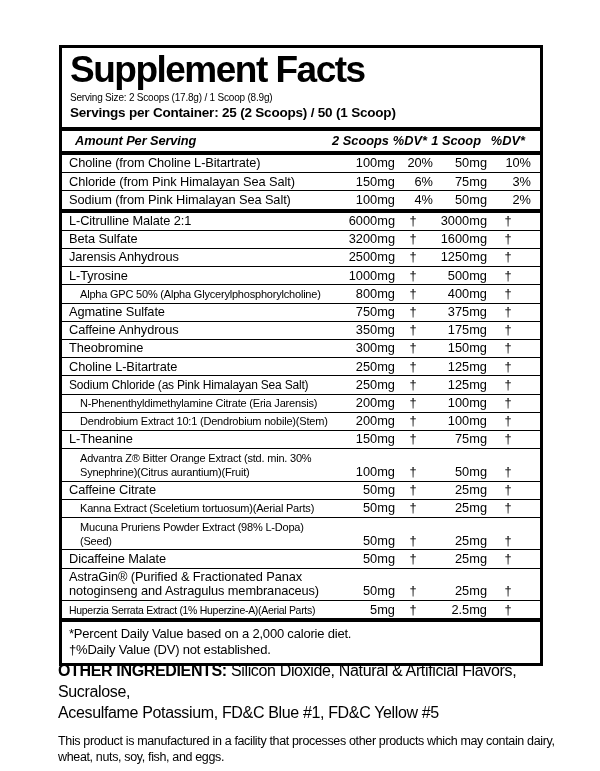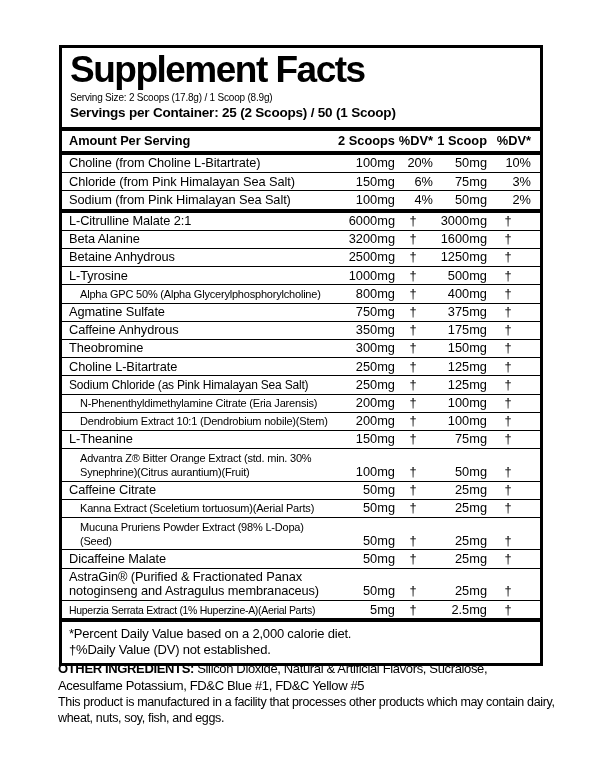--- a/index.html
+++ b/index.html
@@ -17,37 +17,37 @@
     white-space:nowrap;
   }
   .fb-serving { font-size:10px; margin-top:3px; letter-spacing:-0.2px; }
   .fb-servings { font-size:13.5px; font-weight:bold; margin-top:2px; letter-spacing:-0.2px; }
   .thickbar { height:4px; background:#000; }
   .row {
     display:grid; grid-template-columns:1fr 64px 38px 54px 44px;
     align-items:end; padding:1.5px 7px; box-sizing:border-box;
   }
   .rows .row + .row { border-top:1.5px solid #000; }
-  .colhead-row { padding:3px 7px; }
+  .colhead-row { padding:3px 13px;font-style:italic; }
   .colhead-row .cell { font-weight:bold; }
   .cell { font-size:12.8px; line-height:14.2px; }
   .cell-name { white-space:pre-line; letter-spacing:-0.1px; }
   .cell-name.md { font-size:12px; letter-spacing:-0.2px; }
   .cell-name.sm { font-size:11px; letter-spacing:-0.2px;margin-left:11px; }
   .cell-name.xs { font-size:10.5px; letter-spacing:-0.3px; }
   .cell-num { text-align:right; padding-right:2px; }
   .cell-num.dagger { text-align:center; padding-right:6px; }
   .footnotes { padding:4px 21px 6px 7px; }
   .footnote-line { font-size:13px; line-height:15.5px; letter-spacing:-0.2px; }
   .below { position:absolute; left:58px; top:660px; width:500px; }
-  .other-ingredients { font-size:13px; line-height:1.32; letter-spacing:-0.35px; }
+  .other-ingredients { font-size:16px; line-height:1.32; letter-spacing:-0.35px; }
   .other-ingredients .lead { font-weight:bold; }
   .other-ingredients .body-text { white-space:pre-line; }
   .allergen {
-    margin-top:0; font-size:12.5px; line-height:1.28;
+    margin-top:10px; font-size:12.5px; line-height:1.28;
     letter-spacing:-0.35px; white-space:pre-line;
   }
 </style>
 </head>
 <body>
 
 <div class="page">
 
   <div class="facts-box">
 
@@ -97,28 +97,28 @@
 
     <div class="rows" id="main-rows">
         <div class="row">
     <div class="cell cell-name">L-Citrulline Malate 2:1</div>
     <div class="cell cell-num">6000mg</div>
     <div class="cell cell-num dagger">†</div>
     <div class="cell cell-num">3000mg</div>
     <div class="cell cell-num dagger">†</div>
   </div>
         <div class="row">
-    <div class="cell cell-name">Beta Alanine</div>
+    <div class="cell cell-name">Beta Sulfate</div>
     <div class="cell cell-num">3200mg</div>
     <div class="cell cell-num dagger">†</div>
     <div class="cell cell-num">1600mg</div>
     <div class="cell cell-num dagger">†</div>
   </div>
         <div class="row">
-    <div class="cell cell-name">Betaine Anhydrous</div>
+    <div class="cell cell-name">Jarensis Anhydrous</div>
     <div class="cell cell-num">2500mg</div>
     <div class="cell cell-num dagger">†</div>
     <div class="cell cell-num">1250mg</div>
     <div class="cell cell-num dagger">†</div>
   </div>
         <div class="row">
     <div class="cell cell-name">L-Tyrosine</div>
     <div class="cell cell-num">1000mg</div>
     <div class="cell cell-num dagger">†</div>
     <div class="cell cell-num">500mg</div>

